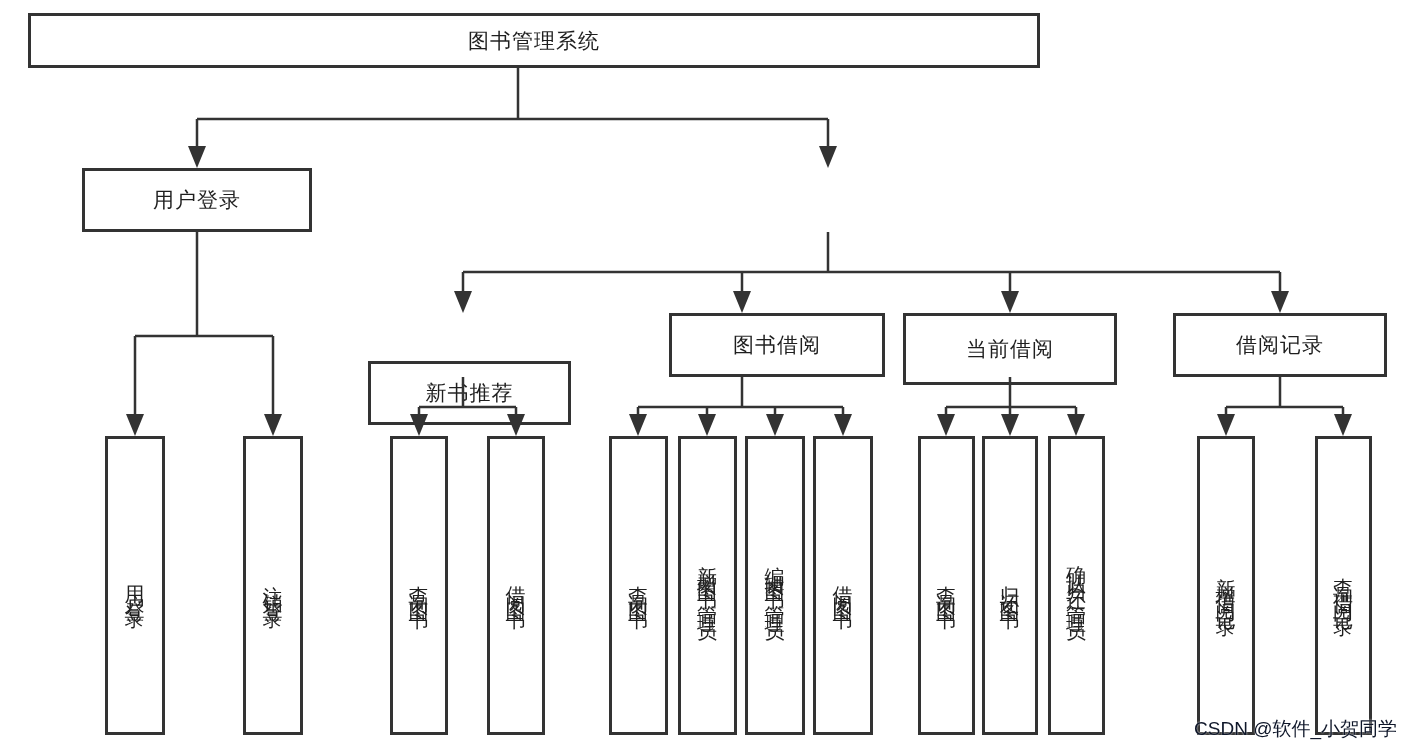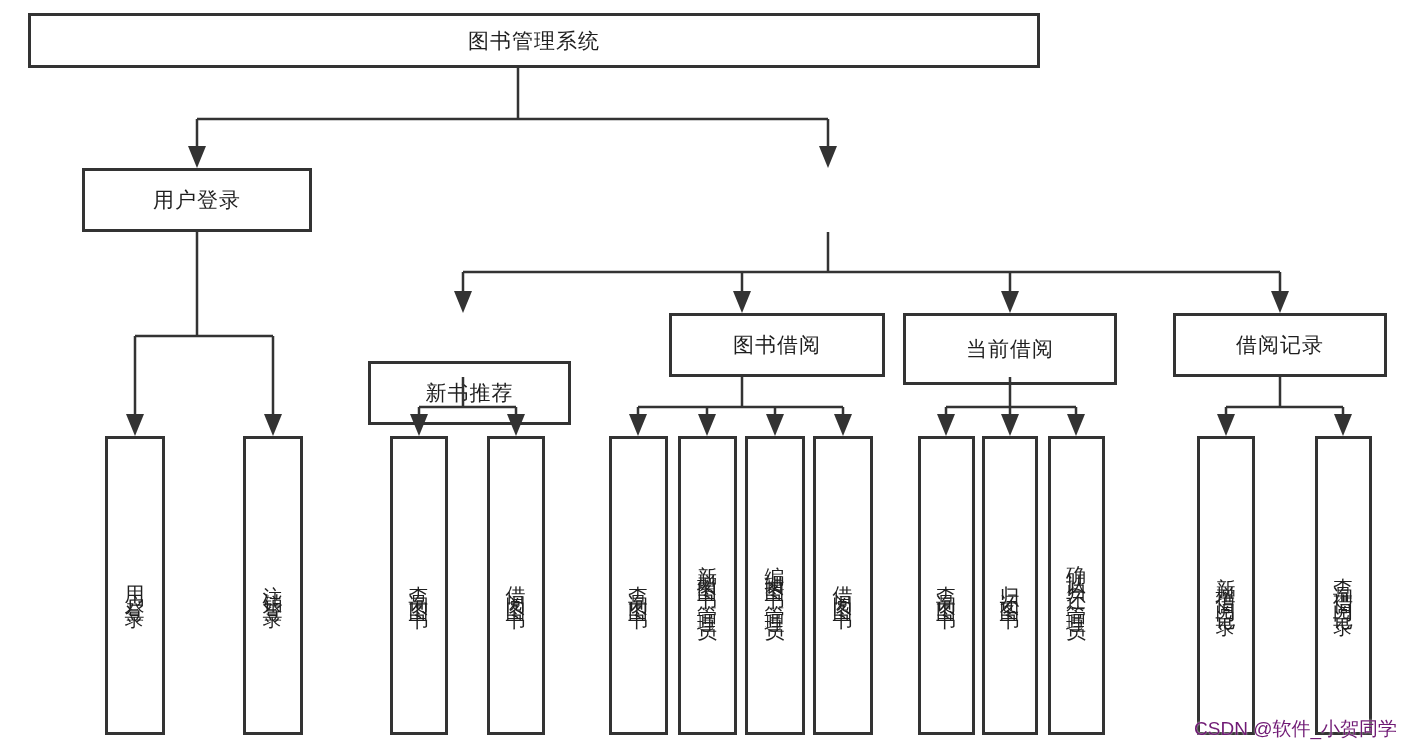--- a/index.html
+++ b/index.html
@@ -57,21 +57,21 @@
     color: #1f1f1f;
     letter-spacing: 8px;
     white-space: nowrap;
     line-height: 1;
   }
   .watermark {
     position: absolute;
     right: 8px;
     bottom: 5px;
     font-size: 19px;
-    color: #701a75;
+    color: #0f172a;
     z-index: 3;
     text-shadow: 0 0 2px #ffffff;
     white-space: nowrap;
   }
 </style>
 </head>
 <body>
 
 <div class="canvas">
 

